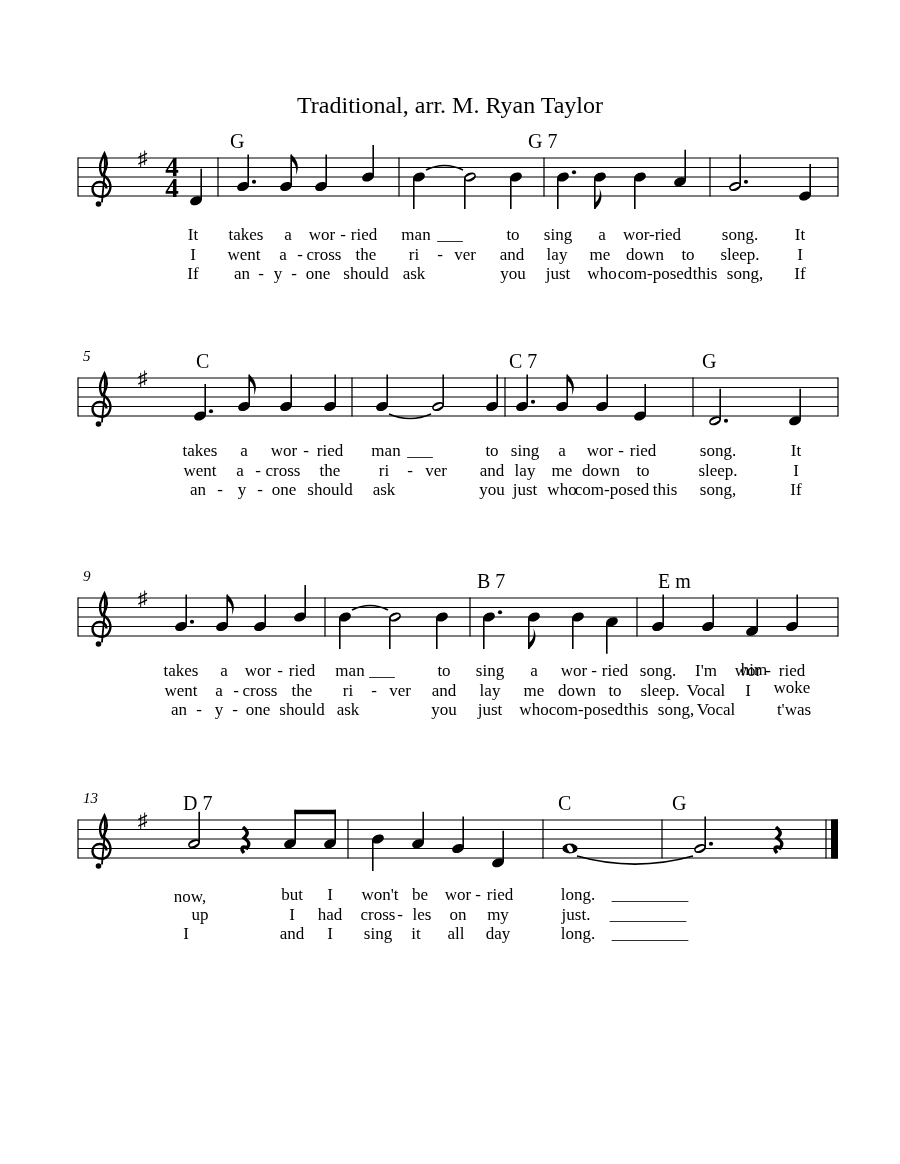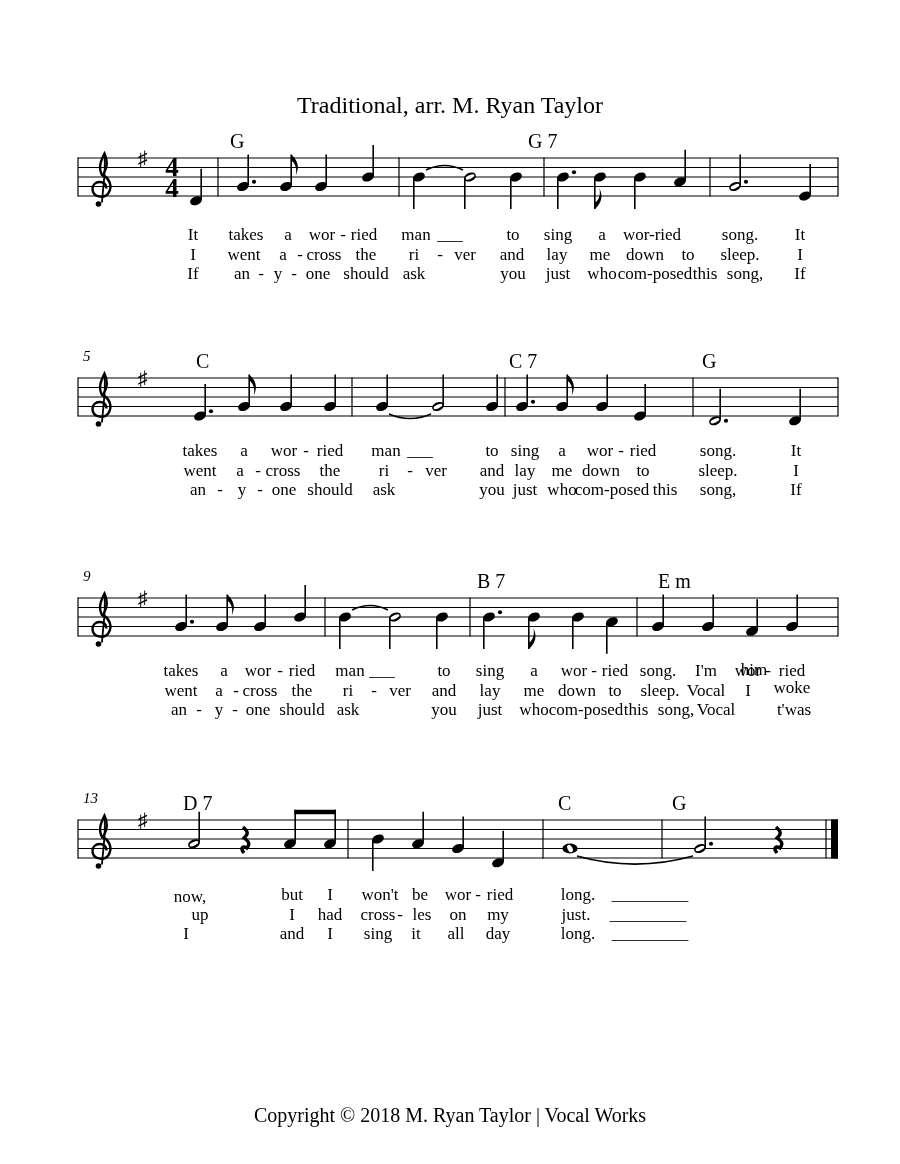--- a/index.html
+++ b/index.html
@@ -524,14 +524,13 @@
       <span class="lyr" style="left: 186px; top: 925px;">I</span>
       <span class="lyr" style="left: 292px; top: 925px;">and</span>
       <span class="lyr" style="left: 330px; top: 925px;">I</span>
       <span class="lyr" style="left: 378px; top: 925px;">sing</span>
       <span class="lyr" style="left: 416px; top: 925px;">it</span>
       <span class="lyr" style="left: 456px; top: 925px;">all</span>
       <span class="lyr" style="left: 498px; top: 925px;">day</span>
       <span class="lyr" style="left: 578px; top: 925px;">long.</span>
       <span class="lyr" style="left: 650px; top: 925px;">_________</span>
     </div>
-  <div id="footer">Copyright © 2018 M. Ryan Taylor | Vocal Works</div>
 </div>
 
 </body></html>

